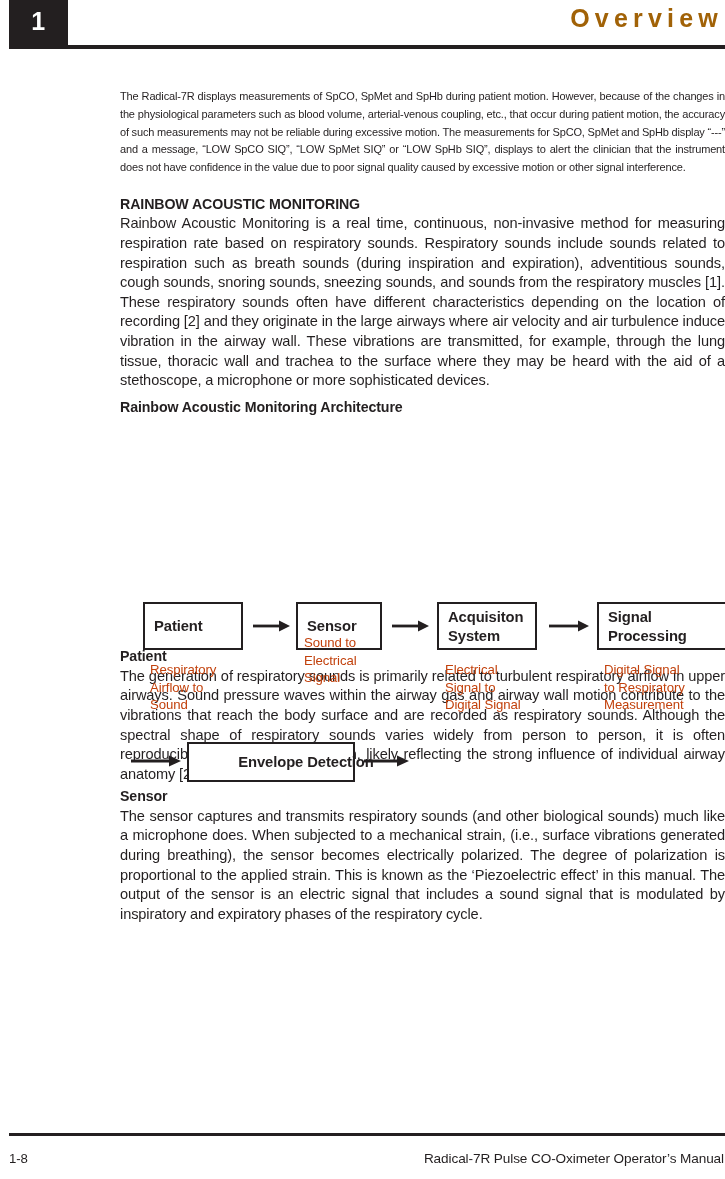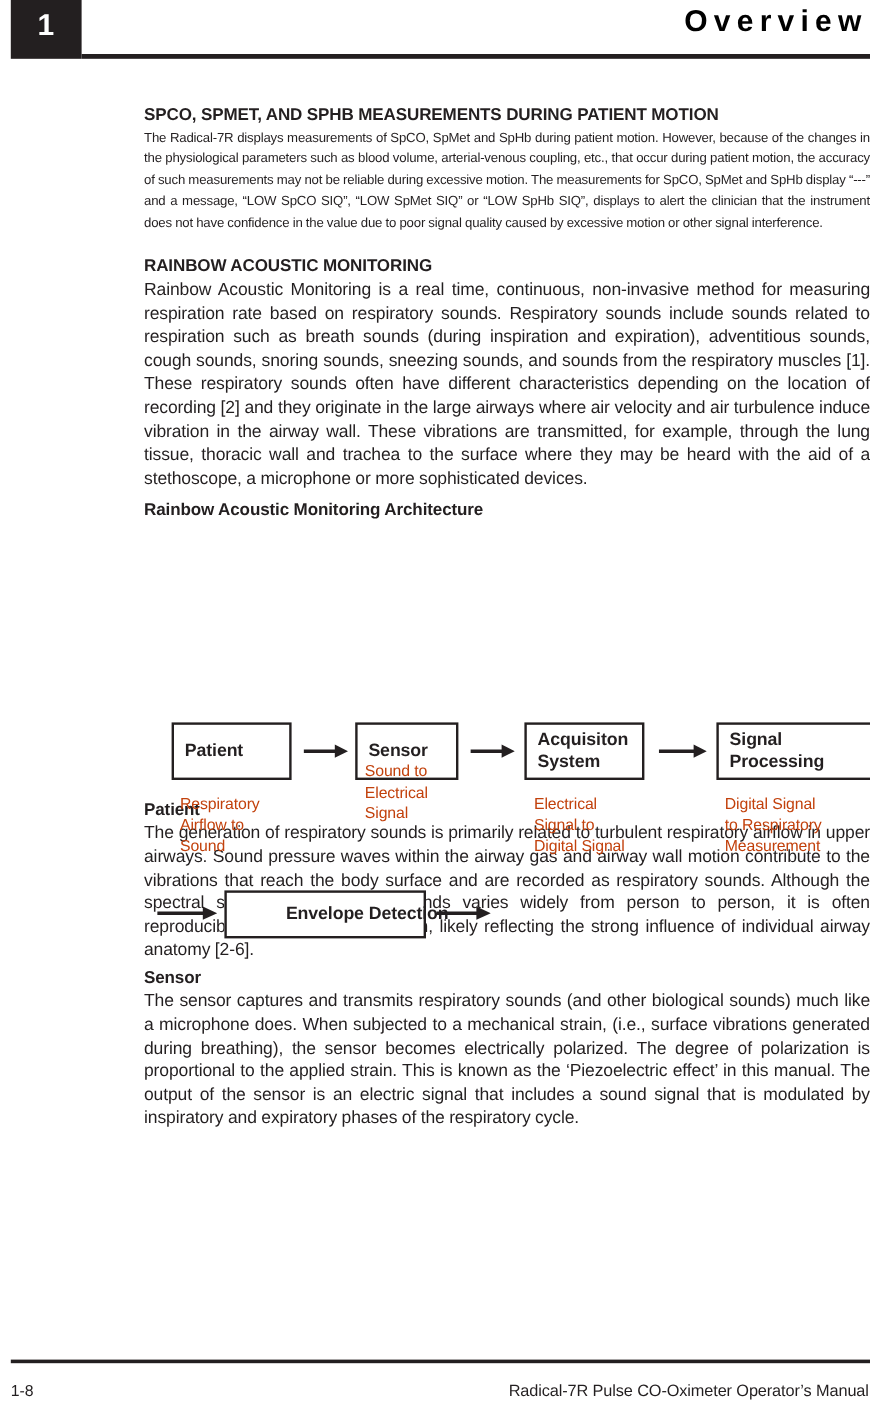--- a/index.html
+++ b/index.html
@@ -44,21 +44,21 @@
     letter-spacing: 0.5px;
     line-height: 1;
   }
   #header-title {
     position: absolute;
     right: 2px;
     top: 6px;
     font-size: 25px;
     font-weight: bold;
     letter-spacing: 5.2px;
-    color: #000000;
+    color: #a16207;
     line-height: 1;
     white-space: nowrap;
   }
   #header-rule {
     position: absolute;
     left: 68px;
     top: 45px;
     width: 657px;
     height: 4px;
     background: #231f20;
@@ -185,21 +185,20 @@
 <div id="page-header">
   <div id="chapter-tab">
     <div id="chapter-number">1</div>
   </div>
   <div id="header-title">Overview</div>
   <div id="header-rule"></div>
 </div>
 
 <div id="content">
 
-  <h2 class="h-section">SPCO, SPMET, AND SPHB MEASUREMENTS DURING PATIENT MOTION</h2>
   <p class="body">The Radical-7R displays measurements of SpCO, SpMet and SpHb during patient motion. However, because of the changes in the physiological parameters such as blood volume, arterial-venous coupling, etc., that occur during patient motion, the accuracy of such measurements may not be reliable during excessive motion. The measurements for SpCO, SpMet and SpHb display “---” and a message, “LOW SpCO SIQ”, “LOW SpMet SIQ” or “LOW SpHb SIQ”, displays to alert the clinician that the instrument does not have confidence in the value due to poor signal quality caused by excessive motion or other signal interference.</p>
 
   <div class="gap-lg"></div>
 
   <h2 class="h-section">RAINBOW ACOUSTIC MONITORING</h2>
   <p class="body big">Rainbow Acoustic Monitoring is a real time, continuous, non-invasive method for measuring respiration rate based on respiratory sounds. Respiratory sounds include sounds related to respiration such as breath sounds (during inspiration and expiration), adventitious sounds, cough sounds, snoring sounds, sneezing sounds, and sounds from the respiratory muscles [1]. These respiratory sounds often have different characteristics depending on the location of recording [2] and they originate in the large airways where air velocity and air turbulence induce vibration in the airway wall. These vibrations are transmitted, for example, through the lung tissue, thoracic wall and trachea to the surface where they may be heard with the aid of a stethoscope, a microphone or more sophisticated devices.</p>
 
   <div class="gap-md"></div>
 
   <h3 class="h-sub">Rainbow Acoustic Monitoring Architecture</h3>

